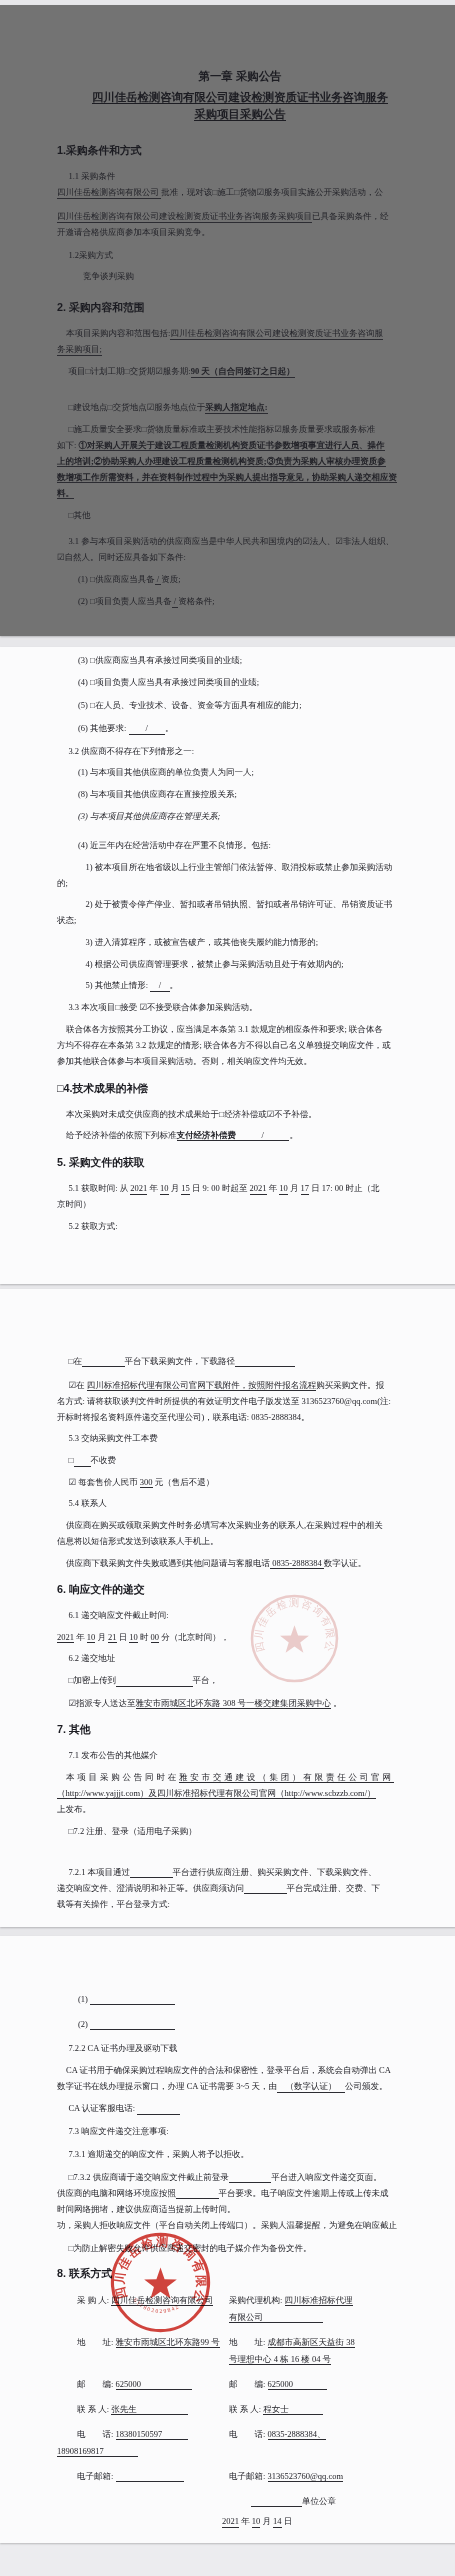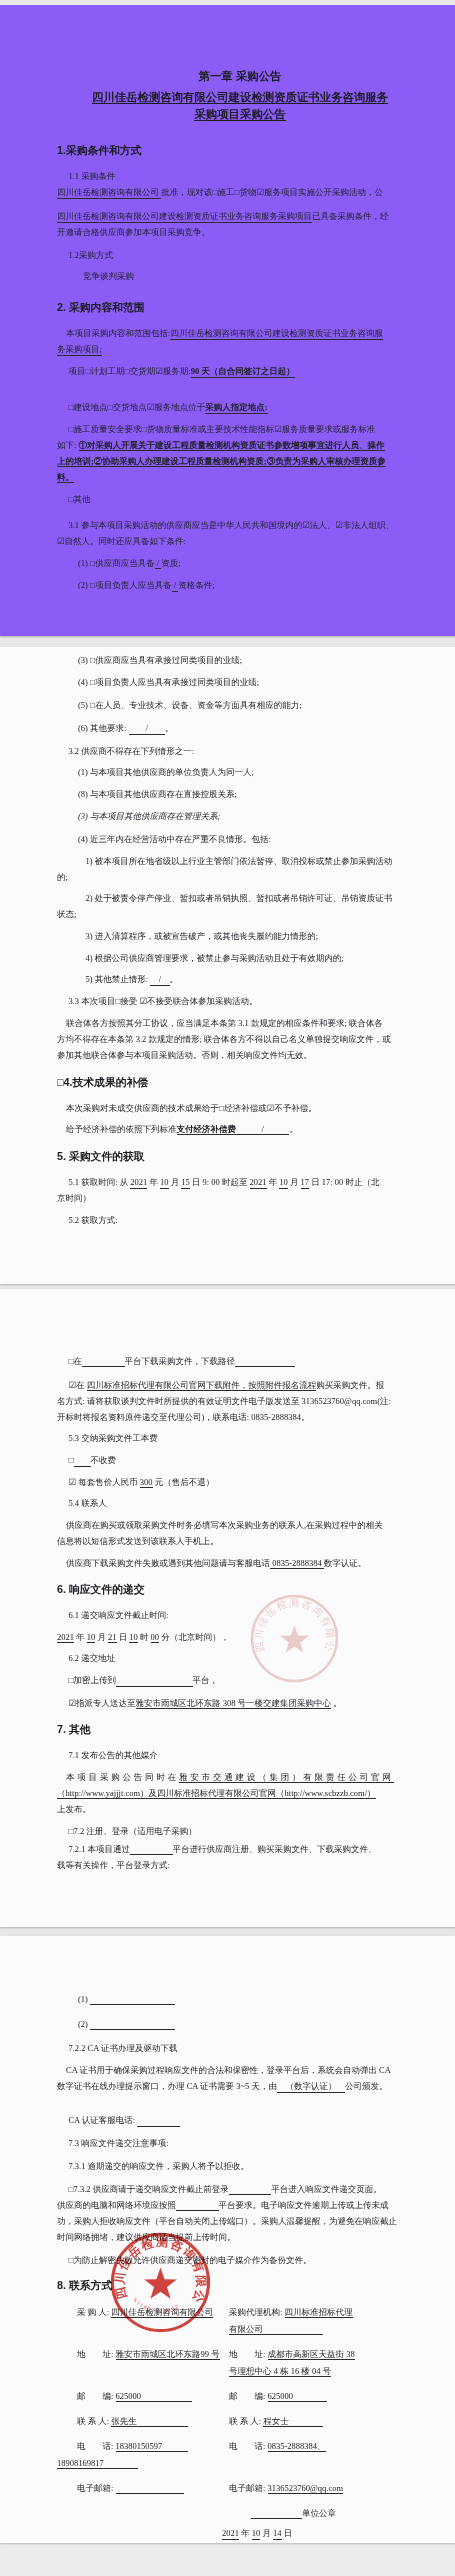--- a/index.html
+++ b/index.html
@@ -80,59 +80,60 @@
       <text font-size="21" fill="#d0342c" letter-spacing="3" font-weight="bold">
         <textPath href="#arcM" startOffset="6">四川佳岳检测咨询有限公司</textPath>
       </text>
       <path id="arcD" d="M 40 118 A 62 62 0 0 0 140 118" fill="none"></path>
       <text font-size="10" fill="#d0342c" letter-spacing="2.5">
         <textPath href="#arcD" startOffset="4">611802029842</textPath>
       </text>
       <polygon points="90,64 97.1,84.3 118.5,84.7 101.4,97.7 107.6,118.3 90,106 72.4,118.3 78.6,97.7 61.5,84.7 82.9,84.3" fill="#d0342c"></polygon>
     </svg>
   </div>
-<div class="page" style="top: 4.6px; height: 631px; background: #8b5cf6;">
+<div class="page" style="top: 4.6px; height: 631px; background: #737373;">
       <div class="inner" style="padding-top: 59px;">
         <div class="blk b-chapter"><span class="bd">第一章 采购公告</span></div>
         <div class="blk b-subtitle" style="margin-top: 3.4px;"><span class="u">四川佳岳检测咨询有限公司建设检测资质证书业务咨询服务</span></div>
         <div class="blk b-subtitle" style="margin-top: 0px;"><span class="u">采购项目采购公告</span></div>
         <div class="blk b-h1" style="margin-top: 19.4px;"><span>1.采购条件和方式</span></div>
         <div class="blk b-num" style="margin-top: 9px;"><span>1.1 采购条件</span></div>
         <div class="blk b-cont"><span class="u">四川佳岳检测咨询有限公司 </span><span>批准，现对该□施工□货物☑服务项目实施公开采购活动，公</span></div>
         <div class="blk b-cont" style="margin-top: 8px;"><span class="u">四川佳岳检测咨询有限公司建设检测资质证书业务咨询服务采购项目</span><span>已具备采购条件，经</span></div>
         <div class="blk b-cont"><span>开邀请合格供应商参加本项目采购竞争。</span></div>
         <div class="blk b-num" style="margin-top: 6.8px;"><span>1.2采购方式</span></div>
         <div class="blk b-sub2" style="margin-top: 5.7px;"><span>竞争谈判采购</span></div>
         <div class="blk b-h1" style="margin-top: 15px;"><span>2. 采购内容和范围</span></div>
         <div class="blk b-p1" style="margin-top: 9px;"><span>本项目采购内容和范围包括:</span><span class="u">四川佳岳检测咨询有限公司建设检测资质证书业务咨询服</span></div>
         <div class="blk b-cont"><span class="u">务采购项目; </span></div>
         <div class="blk b-num" style="margin-top: 5.7px;"><span>项目□计划工期□交货期☑服务期:</span><span class="u bd">90 天（自合同签订之日起）</span></div>
         <div class="blk b-num" style="margin-top: 20px;"><span>□建设地点□交货地点☑服务地点位于</span><span class="u bd">采购人指定地点:</span></div>
         <div class="blk b-num" style="margin-top: 5.7px;"><span>□施工质量安全要求□货物质量标准或主要技术性能指标☑服务质量要求或服务标准</span></div>
         <div class="blk b-cont"><span>如下: </span><span class="u bd">①对采购人开展关于建设工程质量检测机构资质证书参数增项事宜进行人员、操作</span></div>
         <div class="blk b-cont"><span class="u bd">上的培训;②协助采购人办理建设工程质量检测机构资质;③负责为采购人审核办理资质参</span></div>
+        <div class="blk b-cont"><span class="u bd">数增项工作所需资料，并在资料制作过程中为采购人提出指导意见，协助采购人递交相应资</span></div>
         <div class="blk b-cont"><span class="u bd">料。</span></div>
         <div class="blk b-num" style="margin-top: 5.7px;"><span>□其他</span></div>
         <div class="blk b-num" style="margin-top: 10.3px;"><span>3.1 参与本项目采购活动的供应商应当是中华人民共和国境内的☑法人、☑非法人组织、</span></div>
         <div class="blk b-cont"><span>☑自然人。同时还应具备如下条件:</span></div>
         <div class="blk b-item" style="margin-top: 5.7px;"><span>(1) □供应商应当具备</span><span class="u"> / </span><span> 资质;</span></div>
         <div class="blk b-item" style="margin-top: 6.8px;"><span>(2) □项目负责人应当具备</span><span class="u"> / </span><span>资格条件;</span></div>
       </div>
     </div>
     <div class="page" style="top: 647px; height: 637px; background: rgb(251, 251, 252);">
       <div class="inner" style="">
         <div class="blk b-item"><span>(3) □供应商应当具有承接过同类项目的业绩;</span></div>
         <div class="blk b-item" style="margin-top: 6.8px;"><span>(4) □项目负责人应当具有承接过同类项目的业绩;</span></div>
         <div class="blk b-item" style="margin-top: 6.8px;"><span>(5) □在人员、专业技术、设备、资金等方面具有相应的能力;</span></div>
         <div class="blk b-item" style="margin-top: 6.8px;"><span>(6) 其他要求: </span><span class="u">　　/　　</span><span>。</span></div>
         <div class="blk b-num" style="margin-top: 6.8px;"><span>3.2 供应商不得存在下列情形之一:</span></div>
         <div class="blk b-item" style="margin-top: 5.7px;"><span>(1) 与本项目其他供应商的单位负责人为同一人;</span></div>
         <div class="blk b-item" style="margin-top: 5.7px;"><span>(8) 与本项目其他供应商存在直接控股关系;</span></div>
         <div class="blk b-item" style="margin-top: 5.7px; font-style: italic;"><span>(3) 与本项目其他供应商存在管理关系;</span></div>
-        <div class="blk b-item" style="margin-top: 7px;"><span>(4) 近三年内在经营活动中存在严重不良情形。包括:</span></div>
+        <div class="blk b-item" style="margin-top: 13px;"><span>(4) 近三年内在经营活动中存在严重不良情形。包括:</span></div>
         <div class="blk b-item2" style="margin-top: 5.7px;"><span>1) 被本项目所在地省级以上行业主管部门依法暂停、取消投标或禁止参加采购活动</span></div>
         <div class="blk b-cont"><span>的;</span></div>
         <div class="blk b-item2" style="margin-top: 5.7px;"><span>2) 处于被责令停产停业、暂扣或者吊销执照、暂扣或者吊销许可证、吊销资质证书</span></div>
         <div class="blk b-cont"><span>状态;</span></div>
         <div class="blk b-item2" style="margin-top: 5.7px;"><span>3) 进入清算程序，或被宣告破产，或其他丧失履约能力情形的;</span></div>
         <div class="blk b-item2" style="margin-top: 5.7px;"><span>4) 根据公司供应商管理要求，被禁止参与采购活动且处于有效期内的;</span></div>
         <div class="blk b-item2" style="margin-top: 5.7px;"><span>5) 其他禁止情形: </span><span class="u">　/　</span><span>。</span></div>
         <div class="blk b-num" style="margin-top: 5.7px;"><span>3.3 本次项目□接受 ☑不接受联合体参加采购活动。</span></div>
         <div class="blk b-p1" style="margin-top: 5.7px;"><span>联合体各方按照其分工协议，应当满足本条第 3.1 款规定的相应条件和要求; 联合体各</span></div>
         <div class="blk b-cont"><span>方均不得存在本条第 3.2 款规定的情形; 联合体各方不得以自己名义单独提交响应文件，或</span></div>
@@ -164,38 +165,39 @@
         <div class="blk b-cont" style="margin-top: 5.7px;"><span class="u">2021</span><span> 年 </span><span class="u">10</span><span> 月 </span><span class="u">21</span><span> 日 </span><span class="u">10</span><span> 时 </span><span class="u">00</span><span> 分（北京时间），</span></div>
         <div class="blk b-num" style="margin-top: 5.7px;"><span>6.2 递交地址</span></div>
         <div class="blk b-num" style="margin-top: 5.7px;"><span>□加密上传到</span><span class="u">　　　　　　　　　</span><span>平台，</span></div>
         <div class="blk b-num" style="margin-top: 6.8px;"><span>☑指派专人送达至</span><span class="u">雅安市雨城区北环东路 308 号一楼交建集团采购中心</span><span> 。</span></div>
         <div class="blk b-h1" style="margin-top: 10.3px;"><span>7. 其他</span></div>
         <div class="blk b-num" style="margin-top: 9px;"><span>7.1 发布公告的其他媒介</span></div>
         <div class="blk b-p1 sp" style="margin-top: 5.7px;"><span>本项目采购公告同时在</span><span class="u">雅安市交通建设（集团）有限责任公司官网</span></div>
         <div class="blk b-cont"><span class="u">（http://www.yajjjt.com）及四川标准招标代理有限公司官网（http://www.scbzzb.com/）</span></div>
         <div class="blk b-cont"><span>上发布。</span></div>
         <div class="blk b-num" style="margin-top: 5.7px;"><span>□7.2 注册、登录（适用电子采购）</span></div>
-        <div class="blk b-num" style="margin-top: 2px;"><span>7.2.1 本项目通过</span><span class="u">　　　　　</span><span>平台进行供应商注册、购买采购文件、下载采购文件、</span></div>
+        <div class="blk b-num" style="margin-top: 25px;"><span>7.2.1 本项目通过</span><span class="u">　　　　　</span><span>平台进行供应商注册、购买采购文件、下载采购文件、</span></div>
+        <div class="blk b-cont"><span>递交响应文件、澄清说明和补正等。供应商须访问</span><span class="u">　　　　　</span><span>平台完成注册、交费、下</span></div>
         <div class="blk b-cont"><span>载等有关操作，平台登录方式:</span></div>
       </div>
     </div>
     <div class="page" style="top: 1936px; height: 607px; background: rgb(251, 251, 252);">
       <div class="inner" style="padding-top: 50px;">
         <div class="blk b-item"><span>(1) </span><span class="u">　　　　　　　　　　</span></div>
         <div class="blk b-item" style="margin-top: 9px;"><span>(2) </span><span class="u">　　　　　　　　　　</span></div>
         <div class="blk b-num" style="margin-top: 8px;"><span>7.2.2 CA 证书办理及驱动下载</span></div>
         <div class="blk b-p1" style="margin-top: 6.8px;"><span>CA 证书用于确保采购过程响应文件的合法和保密性，登录平台后，系统会自动弹出 CA</span></div>
         <div class="blk b-cont"><span>数字证书在线办理提示窗口，办理 CA 证书需要 3~5 天，由</span><span class="u">　（数字认证）　</span><span>公司颁发。</span></div>
-        <div class="blk b-num" style="margin-top: 18px;"><span>CA 认证客服电话: </span><span class="u">　　　　　</span></div>
+        <div class="blk b-num" style="margin-top: 6px;"><span>CA 认证客服电话: </span><span class="u">　　　　　</span></div>
         <div class="blk b-num" style="margin-top: 6.8px;"><span>7.3 响应文件递交注意事项:</span></div>
         <div class="blk b-num" style="margin-top: 6.8px;"><span>7.3.1 逾期递交的响应文件，采购人将予以拒收。</span></div>
         <div class="blk b-num" style="margin-top: 6.8px;"><span>□7.3.2 供应商请于递交响应文件截止前登录</span><span class="u">　　　　　</span><span>平台进入响应文件递交页面。</span></div>
         <div class="blk b-cont"><span>供应商的电脑和网络环境应按照</span><span class="u">　　　　　</span><span>平台要求。电子响应文件逾期上传或上传未成</span></div>
+        <div class="blk b-cont"><span>时间网络拥堵，建议供应商适当提前上传时间。</span></div>
         <div class="blk b-cont"><span>功，采购人拒收响应文件（平台自动关闭上传端口）。采购人温馨提醒，为避免在响应截止</span></div>
-        <div class="blk b-cont"><span>时间网络拥堵，建议供应商适当提前上传时间。</span></div>
         <div class="blk b-num" style="margin-top: 6.8px;"><span>□为防止解密失败允许供应商递交密封的电子媒介作为备份文件。</span></div>
         <div class="blk b-h1" style="margin-top: 9px;"><span>8. 联系方式</span></div>
         <div class="blk contact" style="margin-top: 10.3px;">
           <div class="crow">
             <div class="ccell cl">
               <div class="cline"><span>采 购 人: </span><span class="u">四川佳岳检测咨询有限公司</span></div>
             </div>
             <div class="ccell cr">
               <div class="cline"><span>采购代理机构: </span><span class="u">四川标准招标代理</span></div>
               <div class="cline"><span class="u">有限公司　　　　　　　</span></div>

